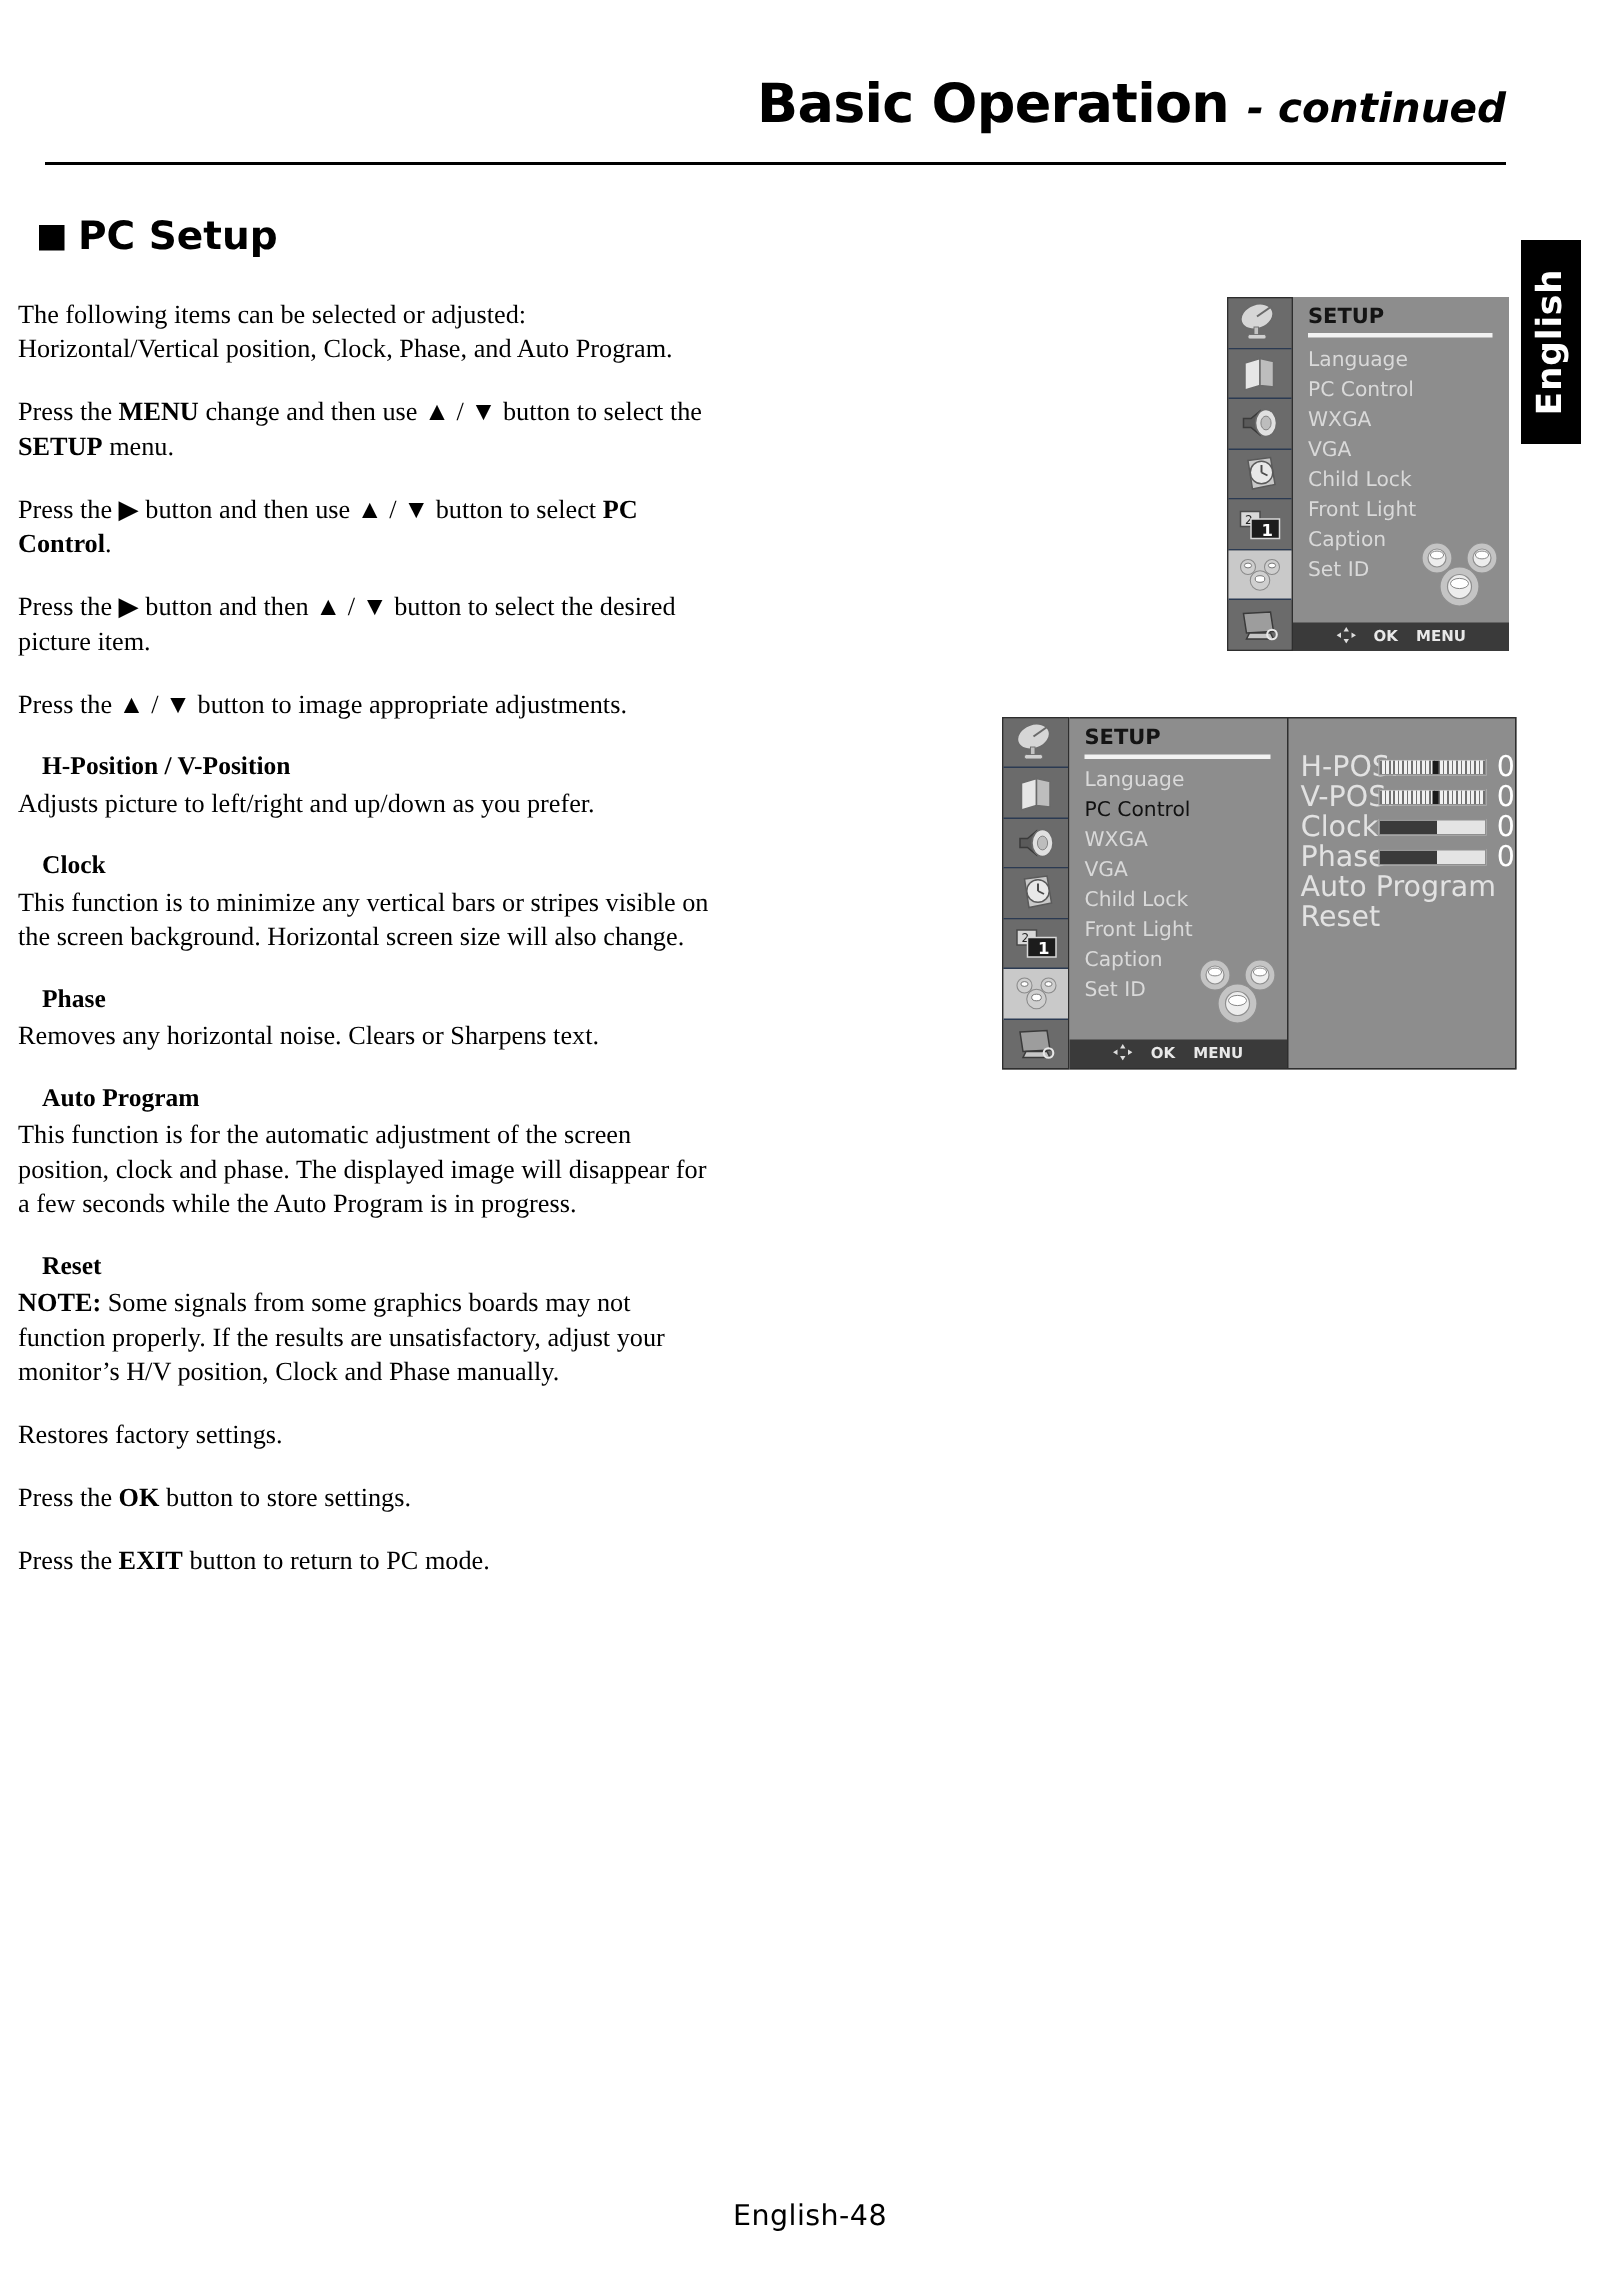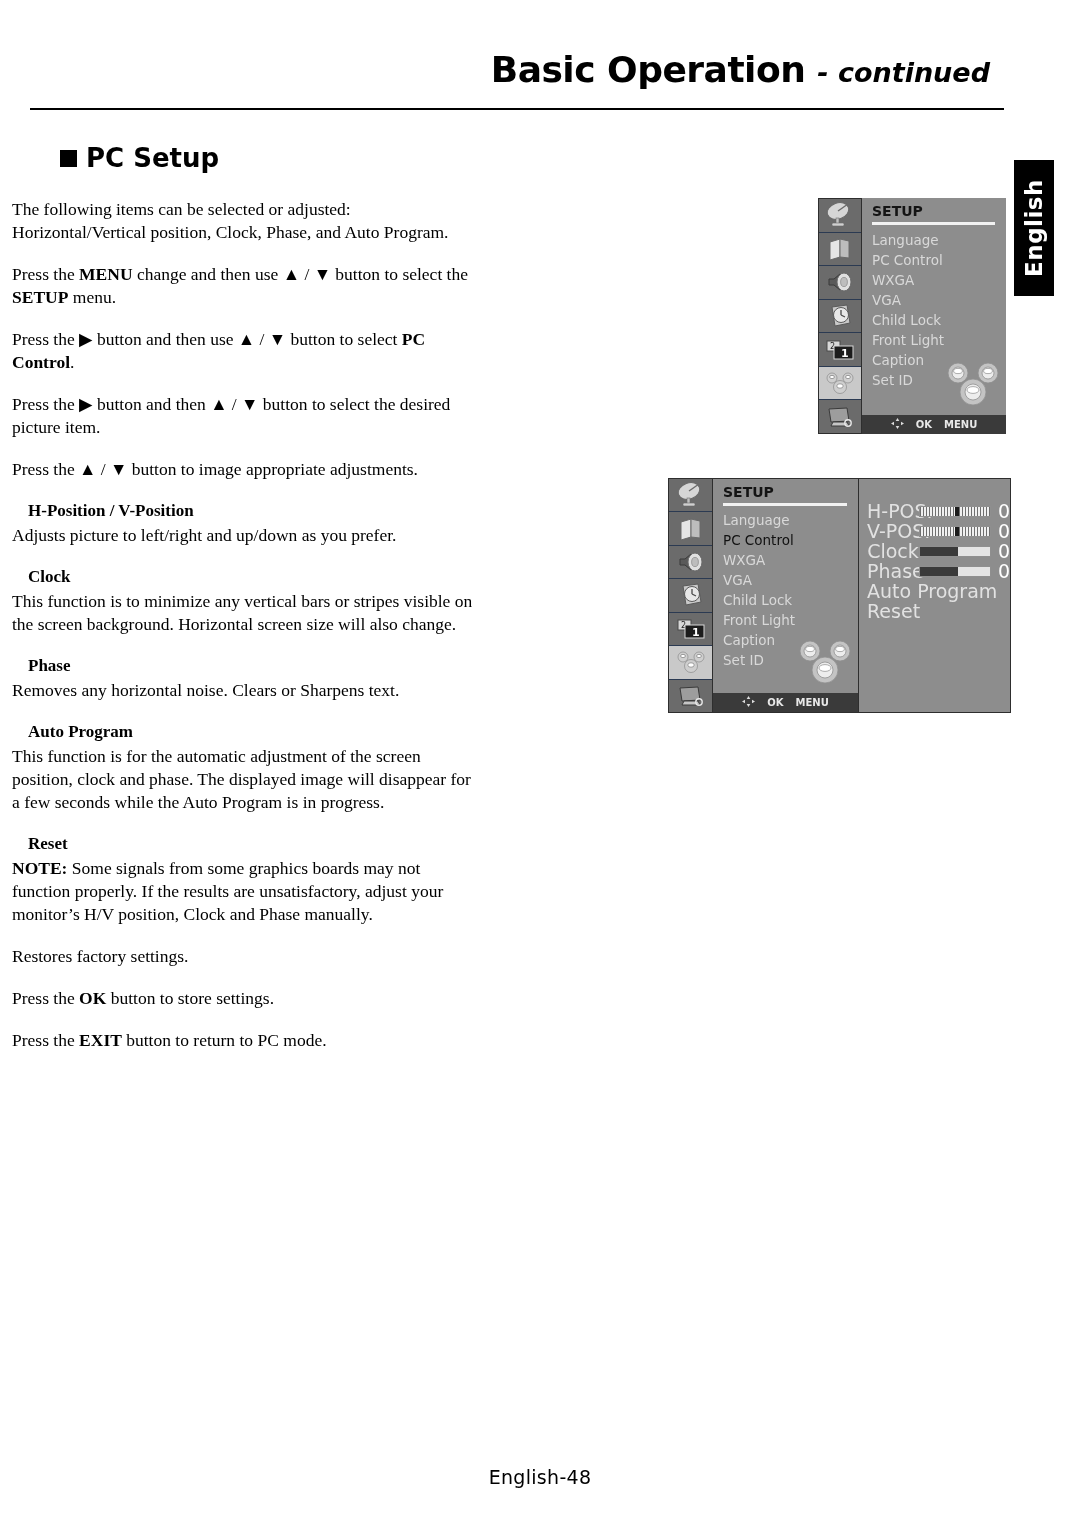--- a/index.html
+++ b/index.html
@@ -11,21 +11,21 @@
     color:#000;
     position:relative;
     overflow:hidden;
   }
 
   
   .page-header{
     position:absolute; left:0; top:60px; width:1080px; height:70px;
   }
   .header-title{
-    position:absolute; right:90px; top:-8px;
+    position:absolute; right:76px; top:-8px;
     font-family:"DejaVu Sans", sans-serif;
     font-weight:bold;
     font-size:36px;
     letter-spacing:-0.5px;
     white-space:nowrap;
     line-height:1;
   }
   .header-title .cont{
     font-style:italic;
     font-size:27px;
@@ -37,21 +37,21 @@
     background:#000;
   }
 
   
   .section-head{
     position:absolute; left:26px; top:145px;
     font-family:"DejaVu Sans", sans-serif;
     font-weight:bold;
     font-size:26px;
     line-height:1;
-    display:flex; align-items:center; gap:9px;margin-left:34px;
+    display:flex; align-items:center; gap:9px;
   }
   .sq{ display:inline-block; width:17px; height:17px; background:#000; }
 
   
   .lang-tab{
     position:absolute; left:1014px; top:160px;
     width:40px; height:136px;
     background:#000;
     color:#fff;
     font-family:"DejaVu Sans", sans-serif;

